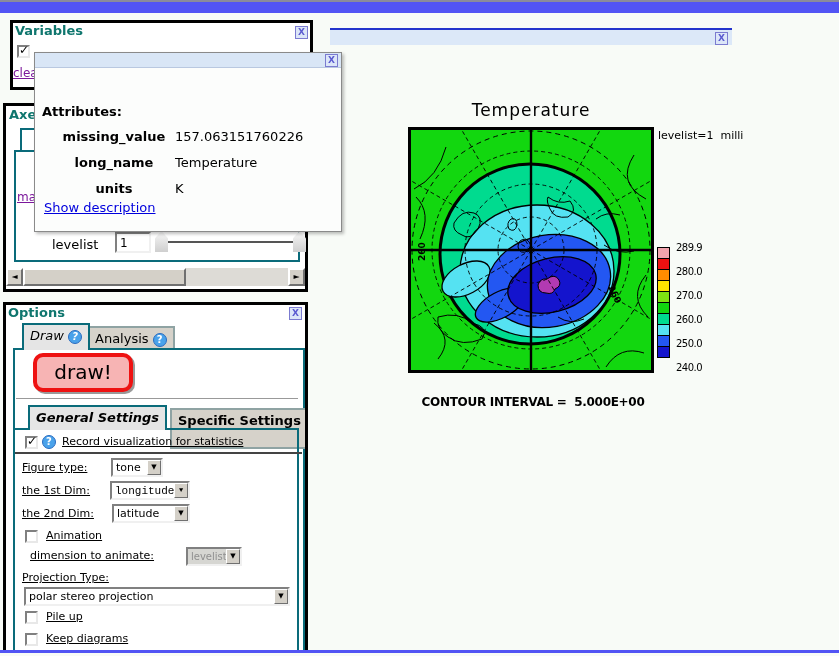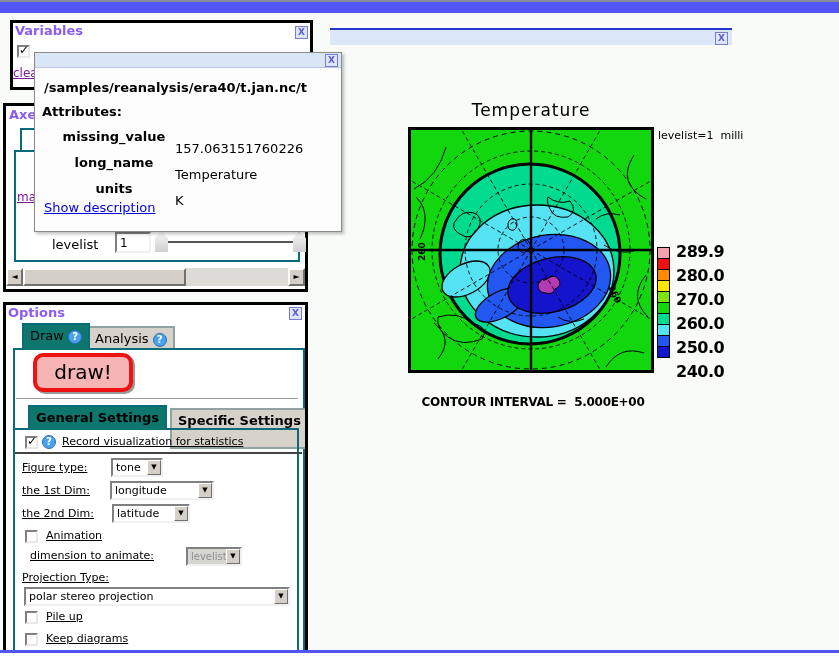--- a/index.html
+++ b/index.html
@@ -6,21 +6,21 @@
   html,body { width:839px; height:656px; }
   body { font-family:"DejaVu Sans","Liberation Sans",sans-serif; background:#f8fbf7; position:relative; overflow:hidden; }
   .screen { position:absolute; inset:0; }
 
   
   .topbar { position:absolute; left:0; top:0; width:839px; height:13px; background:#5254f4; border-top:2px solid #8b8b9b; z-index:1; }
   .bottombar { position:absolute; left:0; top:650px; width:839px; height:3px; background:#5254f4; z-index:30; }
 
   
   .panel { position:absolute; background:#fff; border:3px solid #000; z-index:2; }
-  .panel-title { position:absolute; font-weight:bold; font-size:13px; color:#8b5cf6; white-space:nowrap; }
+  .panel-title { position:absolute; font-weight:bold; font-size:13px; color:#0f766e; white-space:nowrap; }
   .xbtn { position:absolute; width:13px; height:13px; background:#dce6f8; border:1px solid #7b7bd0; color:#5b5bd0; font-size:9px; font-weight:bold; line-height:11px; text-align:center; cursor:pointer; }
 
   .link { color:#7b169b; text-decoration:underline; font-size:12px; white-space:nowrap; cursor:pointer; }
   .bluelink { color:#0000dd; text-decoration:underline; font-size:13px; white-space:nowrap; cursor:pointer; }
 
   
   .cb { position:absolute; width:13px; height:13px; background:#fff; border:2px solid; border-color:#808080 #e8e8e8 #e8e8e8 #808080; }
   .cb.checked::after { content:"✓"; position:absolute; left:0px; top:-4px; font-size:12px; font-weight:bold; color:#000; }
 
   
@@ -28,21 +28,21 @@
 
   
   .select { position:absolute; height:19px; background:#fff; border:2px solid; border-color:#808080 #f0f0f0 #f0f0f0 #808080; display:flex; align-items:center; font-size:11px; cursor:pointer; }
   .sel-val { padding:0 3px; white-space:nowrap; overflow:hidden; }
   .sel-btn { margin-left:auto; width:14px; align-self:stretch; background:#d4d0c8; border:1px solid; border-color:#fff #707070 #707070 #fff; font-size:7px; line-height:13px; text-align:center; color:#000; flex:0 0 14px; }
   .select.disabled { background:#d6d6d2; }
   .select.disabled .sel-val { color:#8f8f8f; }
 
   
   .tab { position:absolute; font-size:13px; white-space:nowrap; padding:3px 6px 0 6px; cursor:pointer; }
-  .tab-active { background:#0f766e; border:2px solid #0a6b7a; border-bottom:none; z-index:3; }
+  .tab-active { background:#e5e5e5; border:2px solid #0a6b7a; border-bottom:none; z-index:3;font-style:italic; }
   .tab-inactive { background:#d6d2ca; border:2px solid #8fa3a3; }
 
   
   .variables-panel { left:10px; top:20px; width:303px; height:70px; }
   .variables-panel .panel-title { left:2px; top:0px; }
   .variables-panel .xbtn { right:2px; top:3px; }
   .variables-panel .cb { left:4px; top:22px; }
   .variables-panel .link { position:absolute; left:0px; top:43px; }
 
   
@@ -76,34 +76,34 @@
   .clipped-text { position:absolute; left:14px; top:343px; font-size:13px; white-space:nowrap; }
 
   
   .popup { position:absolute; left:34px; top:52px; width:308px; height:180px; background:#fcfdfc; border:1px solid #8a8a8a; box-shadow:2px 2px 3px rgba(0,0,0,.25); z-index:10; }
   .popup-titlebar { position:absolute; left:0; top:0; width:100%; height:15px; background:#d9e6f6; border-bottom:1px solid #b9c8e0; }
   .popup .xbtn { right:3px; top:1px; }
   .popup-path { position:absolute; left:9px; top:27px; font-size:13px; font-weight:bold; white-space:nowrap; }
   .popup-attr-head { position:absolute; left:7px; top:51px; font-size:13px; font-weight:bold; }
   .attr-row { position:absolute; left:0; width:100%; height:20px; font-size:13px; }
   .attr-name { position:absolute; left:14px; width:130px; text-align:center; font-weight:bold; }
-  .attr-value { position:absolute; left:140px; white-space:nowrap;margin-top:12px; }
+  .attr-value { position:absolute; left:140px; white-space:nowrap; }
   .popup .bluelink { position:absolute; left:9px; top:147px; }
 
   
   .result-titlebar { position:absolute; left:330px; top:28px; width:402px; height:17px; background:#dce8f8; border-top:2px solid #2334cc; z-index:1; }
   .result-titlebar .xbtn { right:4px; top:2px; }
 
   .plot-title { position:absolute; left:408px; top:100px; width:246px; text-align:center; font-size:17px; letter-spacing:1px; color:#000; }
   .plot-map { position:absolute; left:408px; top:127px; width:246px; height:246px; }
   .plot-annot { position:absolute; left:658px; top:129px; font-size:11px; white-space:pre; }
   .colorbar { position:absolute; left:657px; top:248px; width:13px; }
   .cb-seg { width:13px; height:12px; border:1px solid #000; margin-top:-1px; }
   .colorbar-labels { position:absolute; left:676px; top:242px; }
-  .cb-label { height:24px; font-size:16px; font-weight:bold; letter-spacing:-0.5px; }
+  .cb-label { height:24px; font-size:10px; font-weight:normal; letter-spacing:-0.5px; }
   .contour-note { position:absolute; left:408px; top:395px; width:250px; text-align:center; font-size:12px; font-weight:bold; letter-spacing:-0.3px; white-space:pre; }
 </style>
 </head>
 <body>
 
 <div class="screen">
 
   <div class="topbar"></div>
 
   <div class="panel variables-panel">
@@ -150,21 +150,21 @@
     <div class="opt-label" style="left:56px; top:130px;">Record visualization for statistics</div>
     <div class="record-line"></div>
 
     <div class="opt-label" style="left:16px; top:156px;">Figure type:</div>
     <div class="select" style="left:105px; top:153px; width:52px;">
       <span class="sel-val">tone</span>
         <span class="sel-btn">▼</span>
     </div>
 
     <div class="opt-label" style="left:16px; top:179px;">the 1st Dim:</div>
-    <div class="select" style="left:104px; top:176px; width:104px;">
+    <div class="select" style="left:104px; top:176px; width:80px;font-family:Liberation Mono, monospace;">
       <span class="sel-val">longitude</span>
         <span class="sel-btn">▼</span>
     </div>
 
     <div class="opt-label" style="left:16px; top:202px;">the 2nd Dim:</div>
     <div class="select" style="left:106px; top:199px; width:78px;">
       <span class="sel-val">latitude</span>
         <span class="sel-btn">▼</span>
     </div>
 
@@ -257,21 +257,20 @@
       <div class="cb-label">270.0</div>
       <div class="cb-label">260.0</div>
       <div class="cb-label">250.0</div>
       <div class="cb-label">240.0</div>
     </div>
   <div class="contour-note">CONTOUR INTERVAL =  5.000E+00</div>
 
   <div class="popup">
     <div class="popup-titlebar"></div>
     <div class="xbtn">X</div>
-    <div class="popup-path">/samples/reanalysis/era40/t.jan.nc/t</div>
     <div class="popup-attr-head">Attributes:</div>
     <div class="attr-row" style="top:76px;">
       <span class="attr-name">missing_value</span>
       <span class="attr-value">157.063151760226</span>
     </div>
     <div class="attr-row" style="top:102px;">
       <span class="attr-name">long_name</span>
       <span class="attr-value">Temperature</span>
     </div>
     <div class="attr-row" style="top:128px;">

